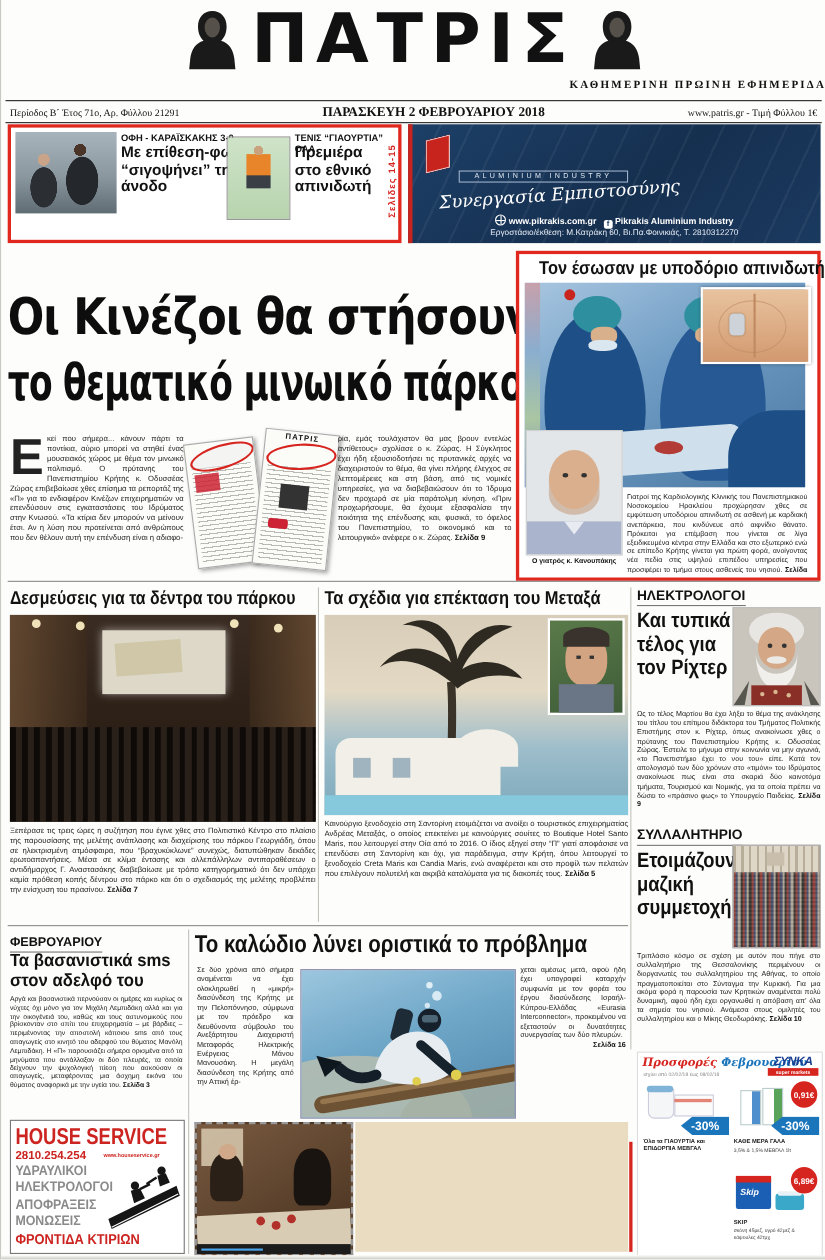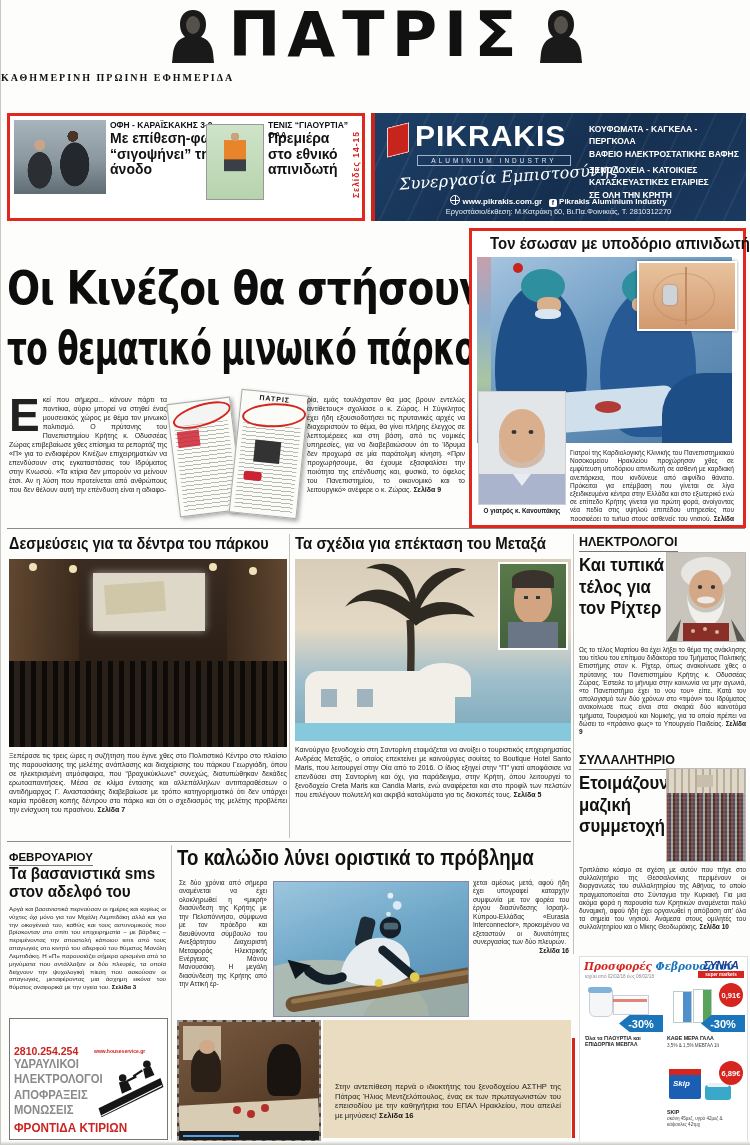--- a/index.html
+++ b/index.html
@@ -62,23 +62,28 @@
           <ellipse cx="22" cy="18" rx="7" ry="9" fill="#55504a"></ellipse>
         </svg>
     </div>
     <div class="abs mast-title" style="left:0;right:0;top:4px;text-align:center;">ΠΑΤΡΙΣ</div>
     <div class="abs" style="left:538px;top:7px;">
       <svg width="44" height="58" viewBox="0 0 44 58">
           <path d="M22 3c8 0 13 6 13 14 0 6-2 10-5 13 7 2 11 8 12 16l1 10H1l1-10c1-8 5-14 12-16-3-3-5-7-5-13C9 9 14 3 22 3z" fill="#1a1a1a"></path>
           <ellipse cx="22" cy="18" rx="7" ry="9" fill="#55504a"></ellipse>
         </svg>
     </div>
-    <div class="abs mast-sub" style="left:0;right:0;top:72px;text-align:left;">ΚΑΘΗΜΕΡΙΝΗ ΠΡΩΙΝΗ ΕΦΗΜΕΡΙΔΑ</div>
-  </div>
-
+    <div class="abs mast-sub" style="left:0;right:0;top:72px;text-align:right;">ΚΑΘΗΜΕΡΙΝΗ ΠΡΩΙΝΗ ΕΦΗΜΕΡΙΔΑ</div>
+  </div>
+
+  <div class="abs infobar" style="left:4px;right:4px;top:91px;height:19px;padding:0 4px;">
+    <span style="font-size:9px;">Περίοδος Β΄ Έτος 71ο, Αρ. Φύλλου 21291</span>
+    <span style="font-size:12px;font-weight:bold;">ΠΑΡΑΣΚΕΥΗ 2 ΦΕΒΡΟΥΑΡΙΟΥ 2018</span>
+    <span style="font-size:9px;">www.patris.gr - Τιμή Φύλλου 1€</span>
+  </div>
 
   <div class="abs" style="left:6px;top:113px;width:352px;height:102px;border:3px solid #e0281e;background:#fff;">
     <div class="photo" style="left:4px;top:4px;width:92px;height:74px;background:
         radial-gradient(9px 9px at 28% 34%,#c9a489 60%,transparent 61%),
         radial-gradient(20px 30px at 28% 68%,#2b2e33 60%,transparent 62%),
         radial-gradient(9px 9px at 64% 22%,#4a3428 60%,transparent 61%),
         radial-gradient(24px 36px at 66% 60%,#24272c 60%,transparent 62%),
         linear-gradient(180deg,#a8b4bc 0%,#8a979f 55%,#5f6c74 100%);"></div>
     <div class="abs sports-kicker" style="left:100px;top:4px;width:132px;">ΟΦΗ - ΚΑΡΑΪΣΚΑΚΗΣ 3-0</div>
     <div class="abs sports-head" style="left:100px;top:15px;width:128px;">Με επίθεση-φωτιά “σιγοψήνει” την άνοδο</div>
@@ -87,31 +92,22 @@
         linear-gradient(180deg,transparent 20%,#e8842a 21%,#e8842a 46%,#3a3f46 47%,#3a3f46 62%,transparent 63%) 50% 0/22px 100% no-repeat,
         linear-gradient(180deg,#cfe3c8,#b7d4ae);border:1px solid #999;"></div>
     <div class="abs sports-kicker" style="left:258px;top:4px;width:86px;">ΤΕΝΙΣ “ΓΙΑΟΥΡΤΙΑ” ΟΑΑ</div>
     <div class="abs sports-head" style="left:258px;top:15px;width:84px;">Πρεμιέρα στο εθνικό απινιδωτή</div>
     <div class="abs vert-pages" style="right:1px;top:4px;height:78px;">Σελίδες 14-15</div>
   </div>
 
   <div class="abs pik" style="left:370px;top:113px;width:375px;height:108px;">
     <div class="abs" style="left:0;top:0;width:4px;height:108px;background:#c8241e;"></div>
     <div class="abs" style="left:16px;top:12px;width:22px;height:30px;background:#c8241e;transform:skewY(-14deg);box-shadow:inset 0 0 0 1px #e8d0cf;"></div>
-    <div class="abs" style="left:44px;top:6px;font-size:30px;font-weight:900;letter-spacing:1px;">PIKRAKIS</div>
     <div class="abs" style="left:46px;top:42px;width:152px;border:1px solid #9fb2cc;text-align:center;font-size:6.5px;letter-spacing:3px;color:#dfe7f2;padding:1px 0;">ALUMINIUM INDUSTRY</div>
     <div class="abs" style="left:28px;top:54px;font-family:'DejaVu Serif',serif;font-style:italic;font-size:16px;transform:rotate(-4deg);">Συνεργασία Εμπιστοσύνης</div>
-    <div class="abs pik-lines" style="left:218px;top:10px;width:152px;">
-      <div>ΚΟΥΦΩΜΑΤΑ - ΚΑΓΚΕΛΑ - ΠΕΡΓΚΟΛΑ</div>
-      <div>ΒΑΦΕΙΟ ΗΛΕΚΤΡΟΣΤΑΤΙΚΗΣ ΒΑΦΗΣ</div>
-      <div style="height:4px;"></div>
-      <div>ΞΕΝΟΔΟΧΕΙΑ - ΚΑΤΟΙΚΙΕΣ</div>
-      <div>ΚΑΤΑΣΚΕΥΑΣΤΙΚΕΣ ΕΤΑΙΡΙΕΣ</div>
-      <div>ΣΕ ΟΛΗ ΤΗΝ ΚΡΗΤΗ</div>
-    </div>
     <div class="abs" style="left:0;right:0;top:82px;text-align:center;font-size:8px;font-weight:bold;">
       <span class="globeicon"></span>
       <span>www.pikrakis.com.gr</span>
       &nbsp;&nbsp;<span class="fbicon">f</span>
       <span>Pikrakis Aluminium Industry</span>
     </div>
     <div class="abs" style="left:0;right:0;top:94px;text-align:center;font-size:7.5px;color:#e6ecf5;">Εργοστάσιο/έκθεση: Μ.Κατράκη 60, Βι.Πα.Φοινικιάς, Τ. 2810312270</div>
   </div>
 
   <div class="abs lead-head" style="left:6px;top:258px;width:462px;">
@@ -281,20 +277,21 @@
   <div class="abs" style="left:8px;top:847px;width:157px;">
     <div class="seclabel" style="font-size:11.5px;">ΦΕΒΡΟΥΑΡΙΟΥ</div>
     <div class="abs b" style="left:0;top:18px;width:164px;font-size:16px;line-height:1.15;transform:scaleX(.95);transform-origin:0 0;">Τα βασανιστικά sms στον αδελφό του</div>
     <div class="abs body-sm" style="left:0;top:58px;width:157px;height:108px;font-size:6.2px;">
       <span>Αργά και βασανιστικά περνούσαν οι ημέρες και κυρίως οι νύχτες όχι μόνο για τον Μιχάλη Λεμπιδάκη αλλά και για την οικογένειά του, καθώς και τους αστυνομικούς που βρίσκονταν στο σπίτι του επιχειρηματία – με βάρδιες – περιμένοντας την αποστολή κάποιου sms από τους απαγωγείς στο κινητό του αδερφού του θύματος Μανόλη Λεμπιδάκη. Η «Π» παρουσιάζει σήμερα ορισμένα από τα μηνύματα που αντάλλαξαν οι δύο πλευρές, τα οποία δείχνουν την ψυχολογική πίεση που ασκούσαν οι απαγωγείς, μεταφέροντας μια άσχημη εικόνα του θύματος αναφορικά με την υγεία του.</span>
       <span class="pageref">Σελίδα 3</span>
     </div>
   </div>
 
   <div class="abs" style="left:8px;top:1018px;width:157px;height:120px;border:1px solid #777;background:#fff;">
+    <div style="margin:3px 0 0 4px;"><span class="nowrap" style="font-size:21px;font-weight:900;color:#cc2420;transform:scaleX(.8);">HOUSE SERVICE</span></div>
     <div class="abs" style="left:4px;top:26px;font-size:10.5px;font-weight:bold;color:#cc2420;">2810.254.254</div>
     <div class="abs" style="left:84px;top:29px;font-size:5px;color:#cc2420;font-weight:bold;">www.houseservice.gr</div>
     <div class="abs" style="left:4px;top:38px;width:92px;color:#8a8a8a;font-weight:bold;font-size:12.5px;line-height:1.22;transform:scaleX(.9);transform-origin:0 0;">
       <div>ΥΔΡΑΥΛΙΚΟΙ</div>
       <div>ΗΛΕΚΤΡΟΛΟΓΟΙ</div>
       <div>ΑΠΟΦΡΑΞΕΙΣ</div>
       <div>ΜΟΝΩΣΕΙΣ</div>
     </div>
     <svg class="abs" style="right:2px;top:36px;" width="68" height="64" viewBox="0 0 90 84">
       <path d="M2 70 L84 30 L88 42 L6 82 Z" fill="#161616"></path>
@@ -343,24 +340,20 @@
     <div class="abs" style="left:0;bottom:0;width:100%;height:46px;background:#d9ccb4;transform:rotate(-3deg) translateY(8px);"></div>
     <div class="abs" style="left:12px;top:26px;width:30px;height:44px;background:#2a2018;border-radius:45% 45% 20% 20%;"></div>
     <div class="abs" style="left:20px;top:18px;width:16px;height:14px;background:#cfa98a;border-radius:50%;"></div>
     <div class="abs" style="right:18px;top:22px;width:34px;height:52px;background:#1a1410;border-radius:45% 45% 20% 20%;"></div>
     <div class="abs" style="left:54px;bottom:26px;width:8px;height:8px;background:#b2302a;border-radius:50%;box-shadow:14px 4px 0 #b2302a, 28px -2px 0 #b2302a;"></div>
     <div class="abs" style="left:0;bottom:0;width:100%;height:9px;background:#1c1c1c;"></div>
     <div class="abs" style="left:4px;bottom:3px;width:56px;height:2px;background:#4aa3e8;"></div>
   </div>
 
   <div class="abs" style="left:322px;top:1020px;width:248px;height:118px;background:#e9dcc0;">
-    <div class="abs body-txt" style="left:12px;top:62px;width:226px;height:50px;font-size:7.6px;">
-      <span>Στην αντεπίθεση περνά ο ιδιοκτήτης του ξενοδοχείου ΑΣΤΗΡ της Πάτρας Ήλιος Μεντζελόπουλος, ένας εκ των πρωταγωνιστών του επεισοδίου με την καθηγήτρια του ΕΠΑΛ Ηρακλείου, που απειλεί με μηνύσεις!</span>
-      <span class="pageref">Σελίδα 16</span>
-    </div>
   </div>
   <div class="abs" style="left:571px;top:1038px;width:3px;height:100px;background:#d6241f;"></div>
 
   <div class="abs" style="left:578px;top:956px;width:167px;height:184px;background:#fff;border:1px solid #ddd;">
     <div class="abs" style="left:4px;top:3px;font-family:'DejaVu Serif',serif;font-style:italic;font-weight:bold;font-size:10.5px;">
       <span style="color:#d6241f;">Προσφορές</span>
       <span style="color:#1b75bb;">Φεβρουαρίου</span>
     </div>
     <div class="abs" style="left:5px;top:17px;font-size:4.6px;color:#888;">ισχύει από 02/02/18 έως 08/02/18</div>
     <div class="abs" style="right:3px;top:2px;width:46px;text-align:center;">

